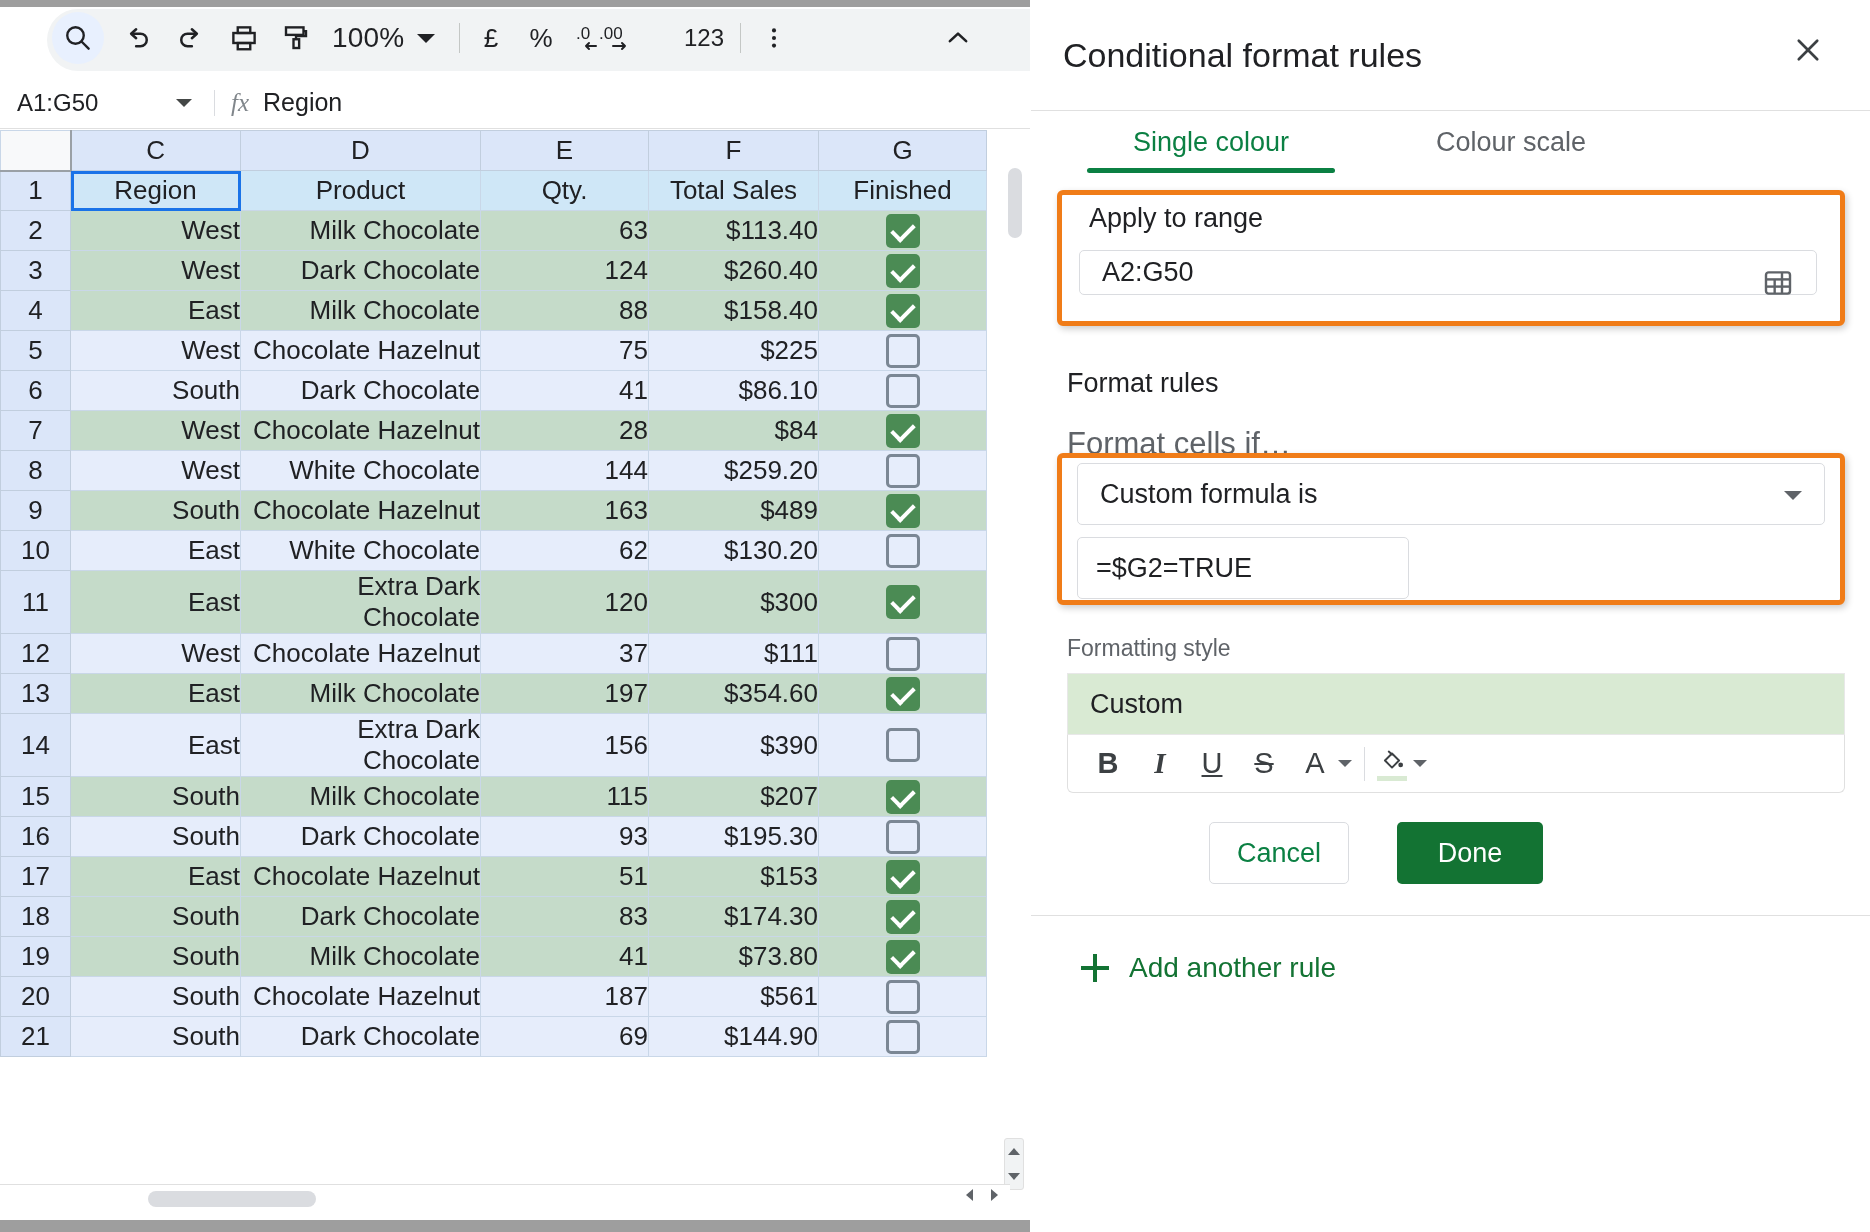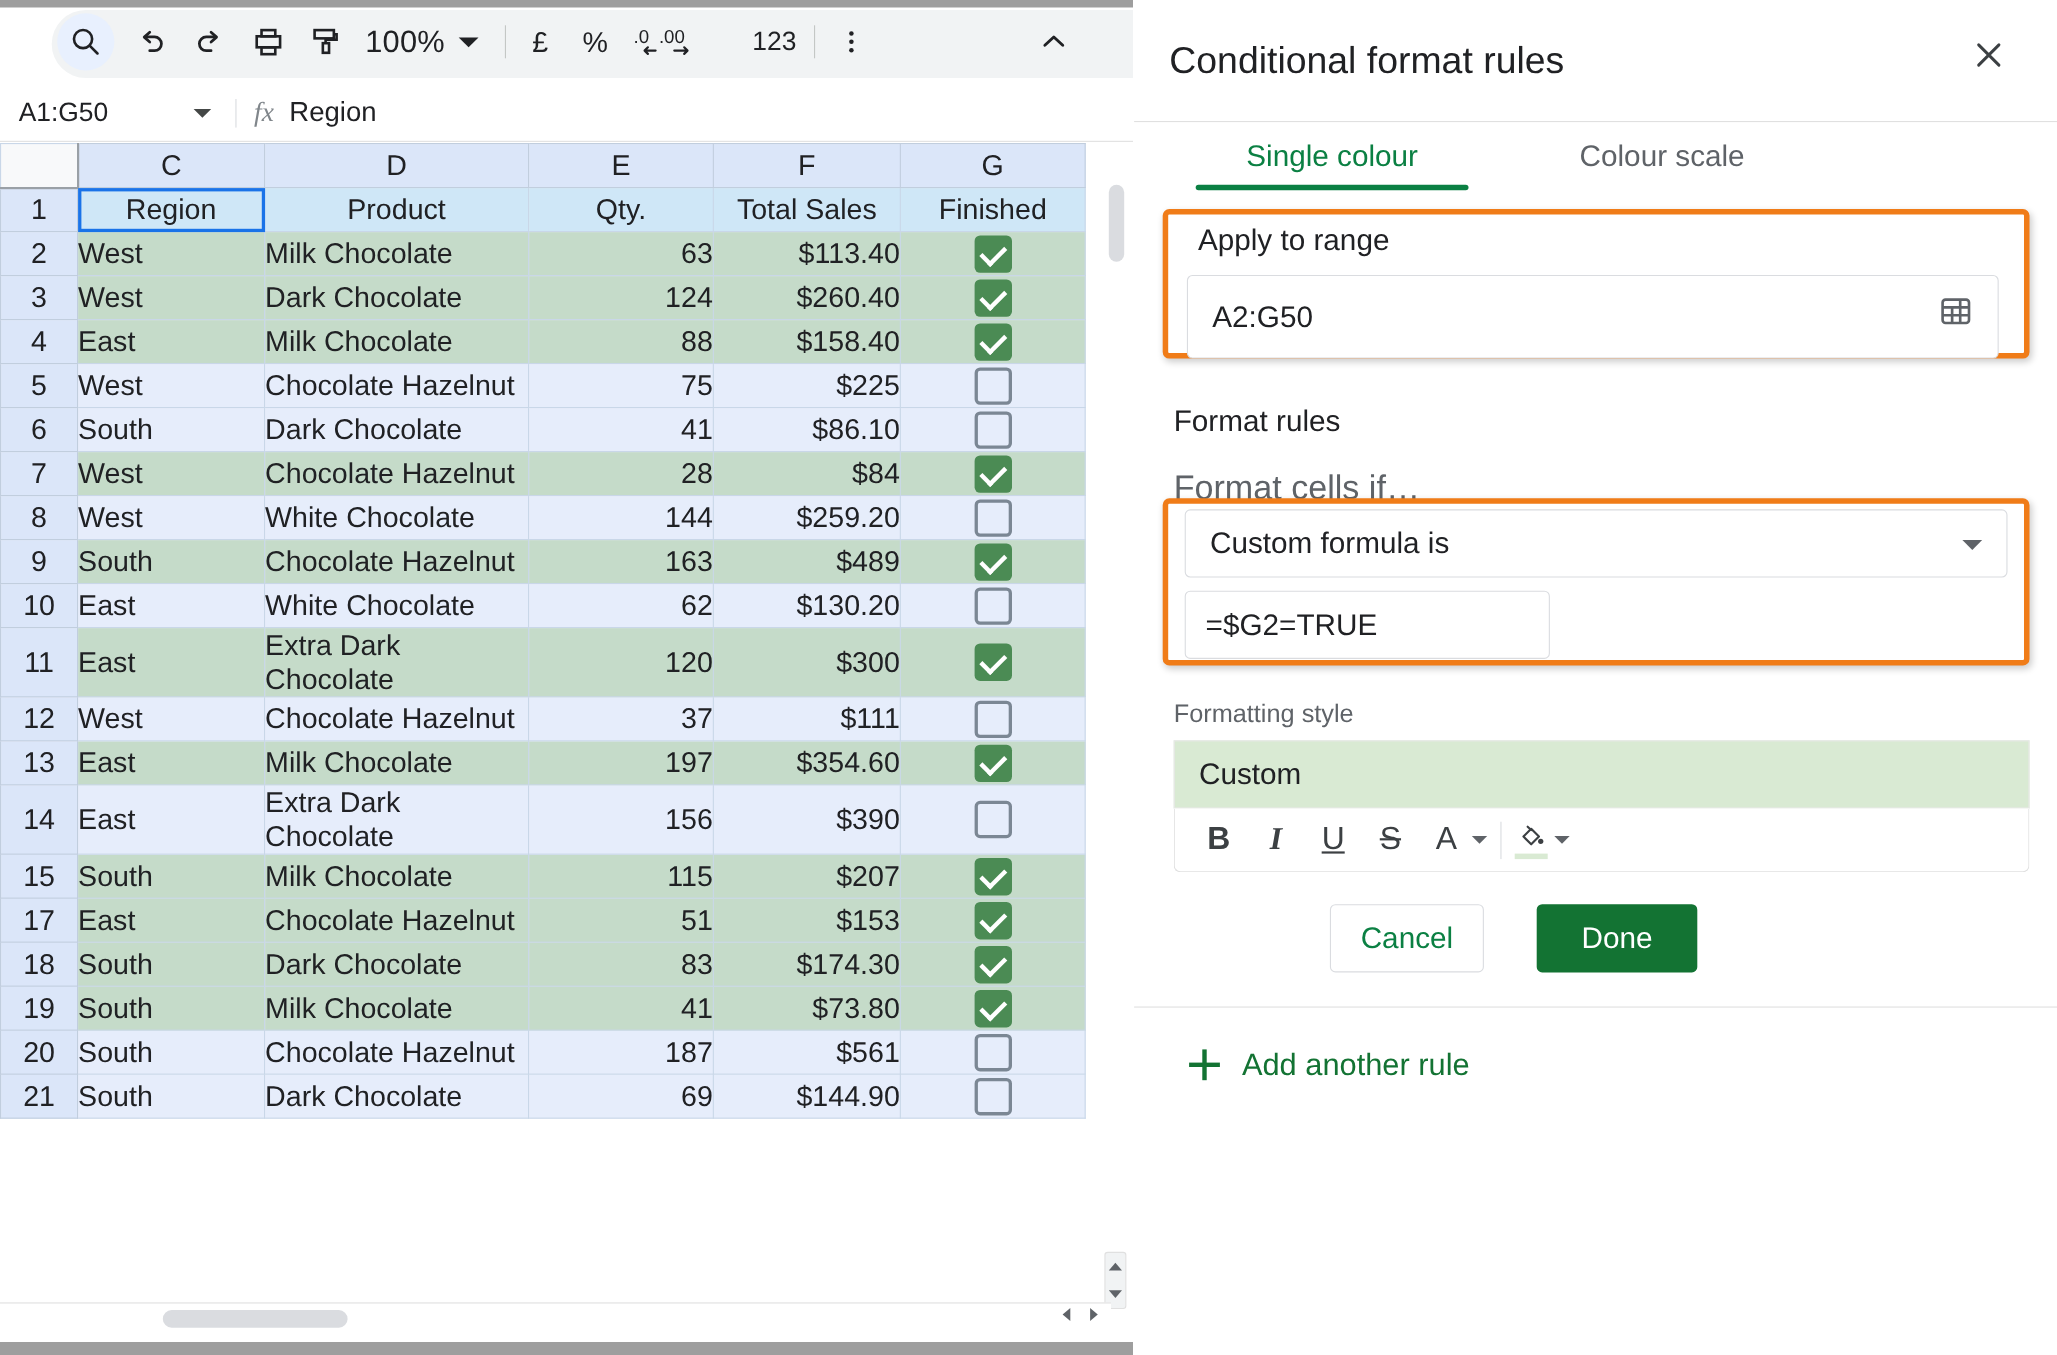--- a/index.html
+++ b/index.html
@@ -159,21 +159,21 @@
     text-align: center;
     font-size: 27px;
   }
   .hdr-cell.sel {
     outline: 3px solid #1a73e8;
     outline-offset: -3px;
     position: relative; z-index: 2;
   }
   .r-green { background: #c5dbc9; }
   .r-blue  { background: #e6edfb; }
-  td.c-text { text-align: left;  padding-left: 12px; margin-top: 20px; }
+  td.c-text { text-align: right;  padding-left: 12px; margin-top: 20px; }
   td.c-num  { text-align: right; padding-right: 14px; }
   td.c-chk  { text-align: center; }
 
   .chk {
     display: inline-block;
     width: 34px; height: 34px;
     border-radius: 5px;
     vertical-align: middle;
     position: relative;
     cursor: pointer;
@@ -297,21 +297,21 @@
   }
   #box-range { left: 26px; top: 190px; width: 788px; height: 136px; }
   #box-rule  { left: 26px; top: 453px; width: 788px; height: 152px; }
 
   .lbl-apply {
     position: absolute; left: 58px; top: 203px;
     font-size: 27px; color: #202124;
   }
   .range-input {
     position: absolute; left: 48px; top: 250px;
-    width: 738px; height: 76px;
+    width: 738px; height: 45px;
     border: 1px solid #dadce0; border-radius: 5px;
     background: #fff;
     display: flex; align-items: center;
     cursor: text;
   }
   .range-value {
     margin-left: 22px; font-size: 27px; color: #202124;
   }
   .range-icon {
     position: absolute; right: 22px; top: 16px;
@@ -682,20 +682,28 @@
             </tr>
             <tr>
               <td class="rowhead">15</td>
               <td class="r-green c-text">South</td>
               <td class="r-green c-text">Milk Chocolate</td>
               <td class="r-green c-num">115</td>
               <td class="r-green c-num">$207</td>
               <td class="r-green c-chk"><span class="chk on"></span></td>
             </tr>
             <tr>
+              <td class="rowhead">16</td>
+              <td class="r-blue c-text">South</td>
+              <td class="r-blue c-text">Dark Chocolate</td>
+              <td class="r-blue c-num">93</td>
+              <td class="r-blue c-num">$195.30</td>
+              <td class="r-blue c-chk"><span class="chk off"></span></td>
+            </tr>
+            <tr>
               <td class="rowhead">17</td>
               <td class="r-green c-text">East</td>
               <td class="r-green c-text">Chocolate Hazelnut</td>
               <td class="r-green c-num">51</td>
               <td class="r-green c-num">$153</td>
               <td class="r-green c-chk"><span class="chk on"></span></td>
             </tr>
             <tr>
               <td class="rowhead">18</td>
               <td class="r-green c-text">South</td>

